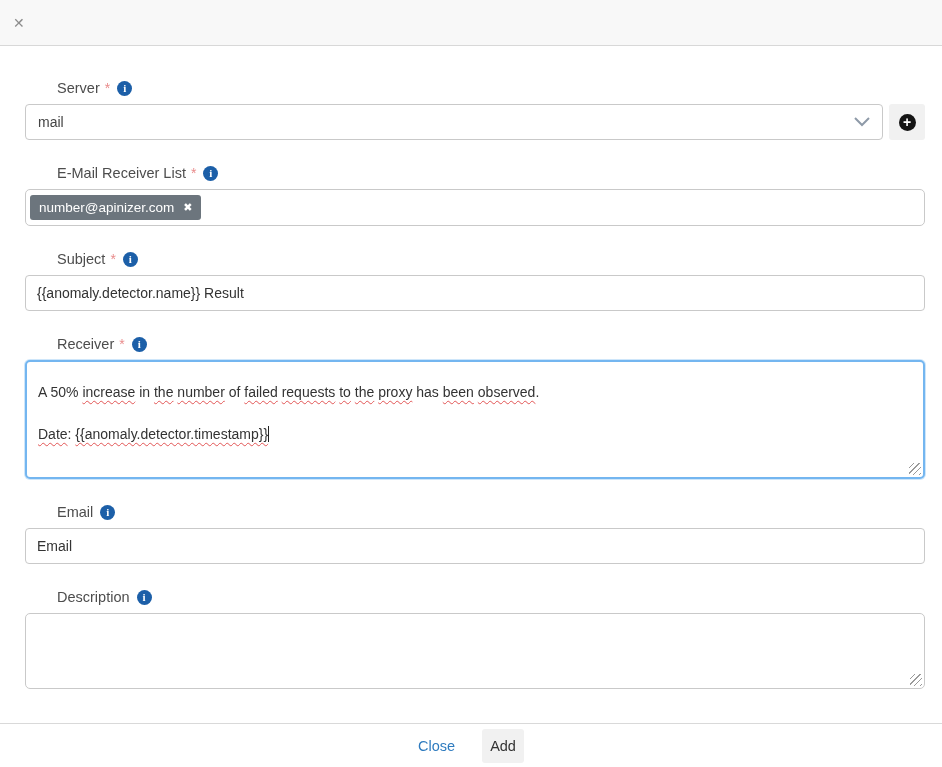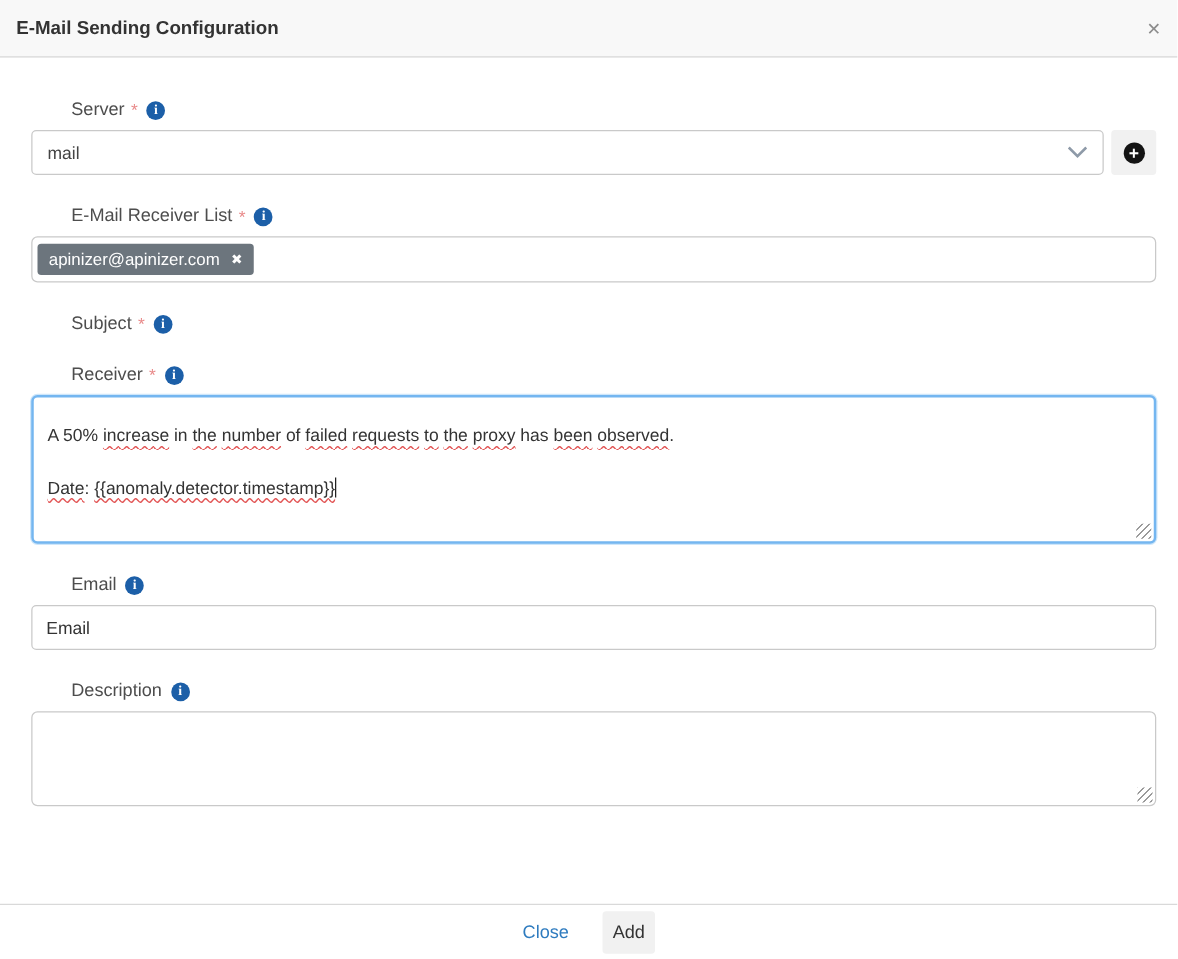--- a/index.html
+++ b/index.html
@@ -110,21 +110,20 @@
     font-family: "Liberation Sans", "DejaVu Sans", sans-serif;
     font-size: 14.5px; padding: 9px 8px; cursor: pointer;
   }
 </style>
 </head>
 <body>
 
 <div class="modal">
 
   <div class="modal-header">
-    <div class="modal-title">E-Mail Sending Configuration</div>
     <span class="header-close">✕</span>
   </div>
 
   <div class="modal-body">
 
     <div class="field first">
       <div class="label-row">
         <span class="lbl">Server</span>
         <span class="req">*</span>
         <span class="info-icon">i</span>
@@ -143,32 +142,33 @@
     </div>
 
     <div class="field">
       <div class="label-row">
         <span class="lbl">E-Mail Receiver List</span>
         <span class="req">*</span>
         <span class="info-icon">i</span>
       </div>
       <div class="tag-input">
         <span class="tag">
-          <span>apinizer@apinizer.com</span>
+          <span>number@apinizer.com</span>
           <span class="tag-x">✖</span>
         </span>
       </div>
     </div>
 
     <div class="field">
       <div class="label-row">
         <span class="lbl">Subject</span>
         <span class="req">*</span>
         <span class="info-icon">i</span>
       </div>
+      <input class="text-input" value="{{anomaly.detector.name}} Result" style="">
     </div>
 
     <div class="field">
       <div class="label-row">
         <span class="lbl">Receiver</span>
         <span class="req">*</span>
         <span class="info-icon">i</span>
       </div>
       <div class="textarea focus msg-area">
         <div class="editor"><div class="msg-line"><span>A 50% </span><span class="misspelled">increase</span><span> in </span><span class="misspelled">the</span><span> </span><span class="misspelled">number</span><span> of </span><span class="misspelled">failed</span><span> </span><span class="misspelled">requests</span><span> </span><span class="misspelled">to</span><span> </span><span class="misspelled">the</span><span> </span><span class="misspelled">proxy</span><span> has </span><span class="misspelled">been</span><span> </span><span class="misspelled">observed</span><span>.</span></div><div class="msg-line">&nbsp;</div><div class="msg-line"><span class="misspelled">Date</span><span>: </span><span class="misspelled">{{anomaly.detector.timestamp}}</span><span class="caret"></span></div></div>

